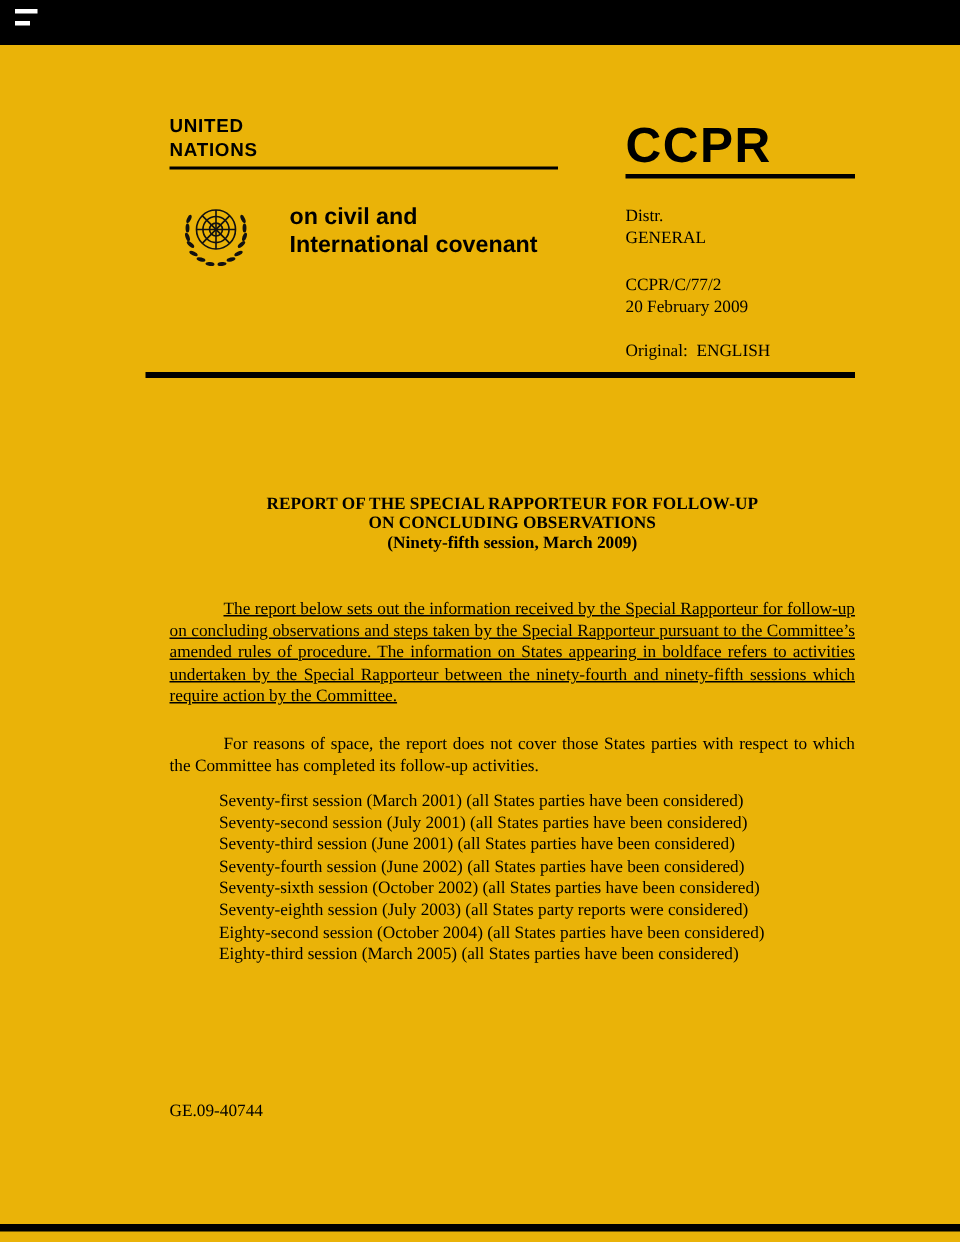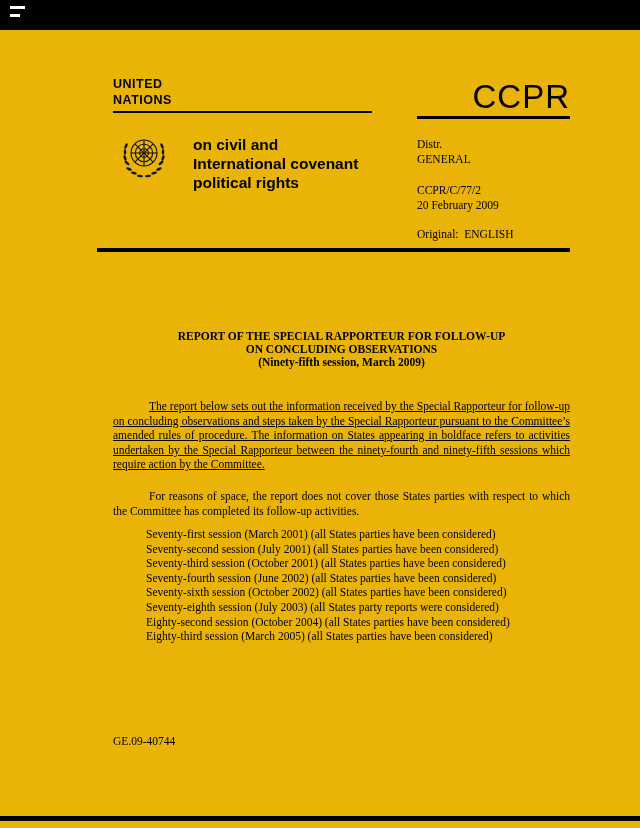--- a/index.html
+++ b/index.html
@@ -11,22 +11,22 @@
   
   .topbar{position:absolute;left:0;top:0;width:640px;height:30px;background:#000;}
   .topbar .mark1{position:absolute;left:10px;top:6px;width:15px;height:3px;background:#fff;}
   .topbar .mark2{position:absolute;left:10px;top:14px;width:10px;height:3px;background:#fff;}
   .bottombar{position:absolute;left:0;top:816px;width:640px;height:5px;background:#000;}
 
   .sans{font-family:"Liberation Sans", sans-serif;}
 
   .org-block{position:absolute;left:113px;top:76px;font-weight:bold;font-size:12.5px;line-height:16px;letter-spacing:.5px;}
   .rule-left{position:absolute;left:113px;top:111px;width:259px;height:2px;background:#000;}
-  .ccpr{position:absolute;left:417px;top:80px;width:153px;text-align:right;
-        font-weight:normal;font-size:33px;line-height:33px;letter-spacing:1px;}
+  .ccpr{position:absolute;left:417px;top:80px;width:153px;text-align:left;
+        font-weight:bold;font-size:33px;line-height:33px;letter-spacing:1px;}
   .rule-right{position:absolute;left:417px;top:116px;width:153px;height:2.5px;background:#000;}
 
   .emblem{position:absolute;left:114px;top:129px;width:60px;height:60px;}
   .covenant{position:absolute;left:193px;top:135px;font-weight:bold;font-size:15.5px;line-height:19px;}
 
   .distr-col{position:absolute;left:417px;top:137px;font-size:11.5px;line-height:15px;}
   .distr-col .sym{margin-top:16px;}
   .distr-col .orig{margin-top:14px;white-space:pre;}
 
   .rule-main{position:absolute;left:97px;top:248px;width:473px;height:3.5px;background:#000;}
@@ -90,21 +90,20 @@
         <ellipse cx="45" cy="40" rx="3" ry="1.3" transform="rotate(-25 45 40)"></ellipse>
         <ellipse cx="40" cy="44" rx="3" ry="1.3" transform="rotate(-15 40 44)"></ellipse>
         <ellipse cx="34" cy="47" rx="3" ry="1.3" transform="rotate(-5 34 47)"></ellipse>
       </g>
     </svg>
   </div>
 
   <div class="covenant sans">
     <div>on civil and</div>
     <div>International covenant</div>
-    <div>political rights</div>
   </div>
 
   <div class="distr-col">
     <div>Distr.</div>
     <div>GENERAL</div>
     <div class="sym">CCPR/C/77/2</div>
     <div>20 February 2009</div>
     <div class="orig">Original:  ENGLISH</div>
   </div>
 
@@ -116,21 +115,21 @@
     <div>ON CONCLUDING OBSERVATIONS</div>
     <div>(Ninety-fifth session, March 2009)</div>
   </div>
 
   <div class="para para1">The report below sets out the information received by the Special Rapporteur for follow-up on concluding observations and steps taken by the Special Rapporteur pursuant to the Committee’s amended rules of procedure. The information on States appearing in boldface refers to activities undertaken by the Special Rapporteur between the ninety-fourth and ninety-fifth sessions which require action by the Committee.</div>
   <div class="para para2">For reasons of space, the report does not cover those States parties with respect to which the Committee has completed its follow-up activities.</div>
 
   <div class="sessions">
     <div>Seventy-first session (March 2001) (all States parties have been considered)</div>
     <div>Seventy-second session (July 2001) (all States parties have been considered)</div>
-    <div>Seventy-third session (October 2001) (all States parties have been considered)</div>
+    <div>Seventy-third session (June 2001) (all States parties have been considered)</div>
     <div>Seventy-fourth session (June 2002) (all States parties have been considered)</div>
     <div>Seventy-sixth session (October 2002) (all States parties have been considered)</div>
     <div>Seventy-eighth session (July 2003) (all States party reports were considered)</div>
     <div>Eighty-second session (October 2004) (all States parties have been considered)</div>
     <div>Eighty-third session (March 2005) (all States parties have been considered)</div>
   </div>
 
   <div class="footer-code">GE.09-40744</div>
 
   <div class="bottombar"></div>

